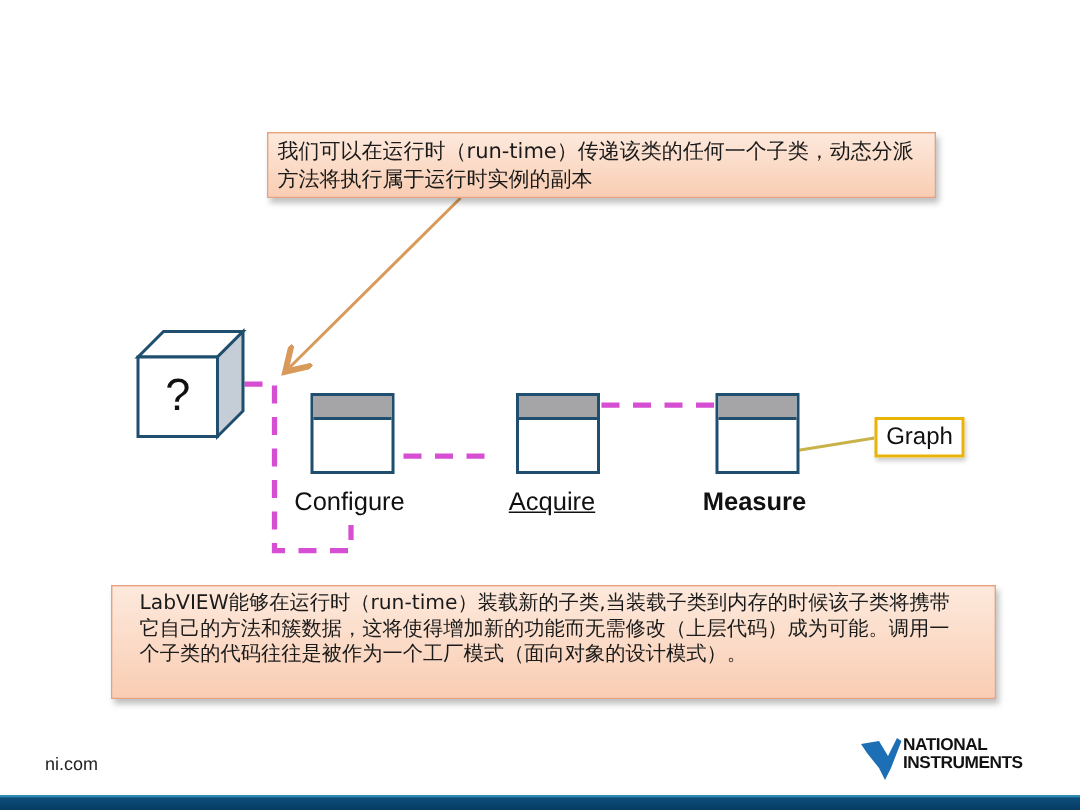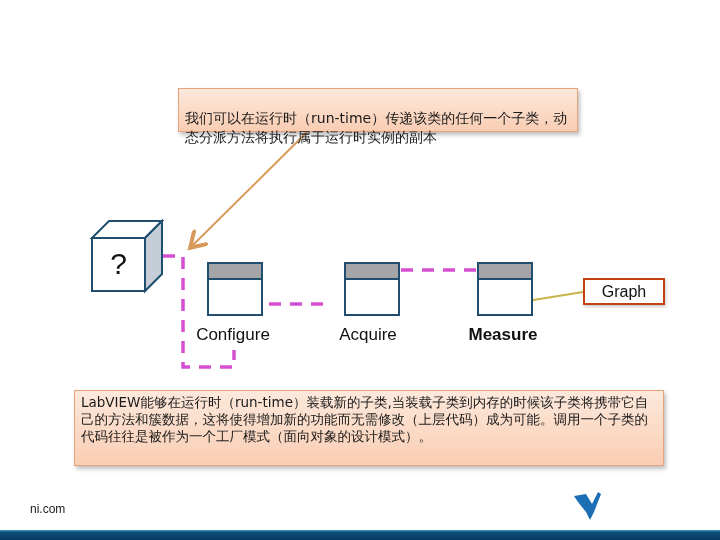--- a/index.html
+++ b/index.html
@@ -1,25 +1,25 @@
 <!DOCTYPE html>
 <html><head>
 <meta charset="utf-8">
 <style>
   html, body { margin:0; padding:0; }
   body { width:720px; height:540px; position:relative; background:#ffffff; overflow:hidden;
          font-family:"Liberation Sans", "DejaVu Sans", sans-serif; }
   .callout { position:absolute; background:linear-gradient(#fde9dc,#f9cdb3); border:1px solid #e8a37e;
              box-shadow:2px 3px 4px rgba(0,0,0,0.25); color:#1a1a1a; font-family:"DejaVu Sans", sans-serif; }
-  #callout-top { left:178px; top:88px; width:400px; height:44px; font-size:14px; line-height:19px; padding:20px 6px; box-sizing:border-box; }
-  #callout-bottom { left:74px; top:390px; width:590px; height:76px; font-size:13.5px; line-height:17px; padding:3px 6px; box-sizing:border-box; }
+  #callout-top { left:178px; top:88px; width:446px; height:44px; font-size:14px; line-height:19px; padding:3px 6px; box-sizing:border-box; }
+  #callout-bottom { left:74px; top:390px; width:590px; height:76px; font-size:13.5px; line-height:17px; padding:3px 18px; box-sizing:border-box; }
   .vi { position:absolute; width:56px; height:54px; border:2px solid #1f4e6e; background:#fff; box-sizing:border-box; }
   .vi .hdr { height:14px; background:#a5a5a7; border-bottom:2px solid #1f4e6e; }
   .vi-label { position:absolute; font-size:17px; color:#111; text-align:center; width:120px; }
-  #graph-box { position:absolute; left:583px; top:278px; width:82px; height:27px; border:2px solid #c2410c;
+  #graph-box { position:absolute; left:583px; top:278px; width:60px; height:27px; border:2px solid #eab308;
                background:#fff; box-sizing:border-box; font-size:16px; text-align:center; line-height:23px; color:#111;
                box-shadow:1px 2px 3px rgba(0,0,0,0.2); }
   #ni-com { position:absolute; left:30px; top:502px; font-size:12px; color:#222; }
   #page-num { position:absolute; left:668px; top:494px; font-size:11px; color:#9aa;margin-top:44px; }
   #logo { position:absolute; left:572px; top:490px; width:118px; height:32px; }
   #logo-text { position:absolute; left:30px; top:1px; font-weight:bold; font-size:11.5px; line-height:12px; color:#111; letter-spacing:-0.3px; }
   #footer-bar { position:absolute; left:0; top:530px; width:720px; height:10px;
                 background:linear-gradient(#2d8ab0 0px,#2d8ab0 1px,#0d4e7a 2px,#063a63 10px); }
 </style>
 </head>
@@ -56,37 +56,41 @@
 </div>
 
 <div class="vi" style="left:207px;top:262px;">
     <div class="hdr"></div>
   </div>
 <div class="vi-label" style="left:173px;top:325px;text-align:center;">Configure</div>
 
 <div class="vi" style="left:344px;top:262px;">
     <div class="hdr"></div>
   </div>
-<div class="vi-label" style="left:308px;top:325px;">Acquire</div>
+<div class="vi-label" style="left:308px;top:325px;text-decoration:underline;">Acquire</div>
 
 <div class="vi" style="left:477px;top:262px;">
     <div class="hdr"></div>
   </div>
 <div class="vi-label" style="left:443px;top:325px;font-weight:bold;">Measure</div>
 
 <div id="graph-box">
   <span>Graph</span>
 </div>
 
 <div id="callout-bottom" class="callout">
   <span>LabVIEW能够在运行时（run-time）装载新的子类,当装载子类到内存的时候该子类将携带它自己的方法和簇数据，这将使得增加新的功能而无需修改（上层代码）成为可能。调用一个子类的代码往往是被作为一个工厂模式（面向对象的设计模式）。</span>
 </div>
 
 <div id="ni-com">ni.com</div>
 
 <div id="logo">
   <svg width="30" height="32" style="position:absolute;left:0;top:0;">
     <polygon points="2,6 14,4 20,14 26,2 29,4 22,22 18,30 14,22 6,12" fill="#1c6fb5"></polygon>
   </svg>
+  <div id="logo-text">
+    <div>NATIONAL</div>
+    <div>INSTRUMENTS</div>
+  </div>
 </div>
 <div id="page-num">37</div>
 
 <div id="footer-bar"></div>
 
 </body></html>

